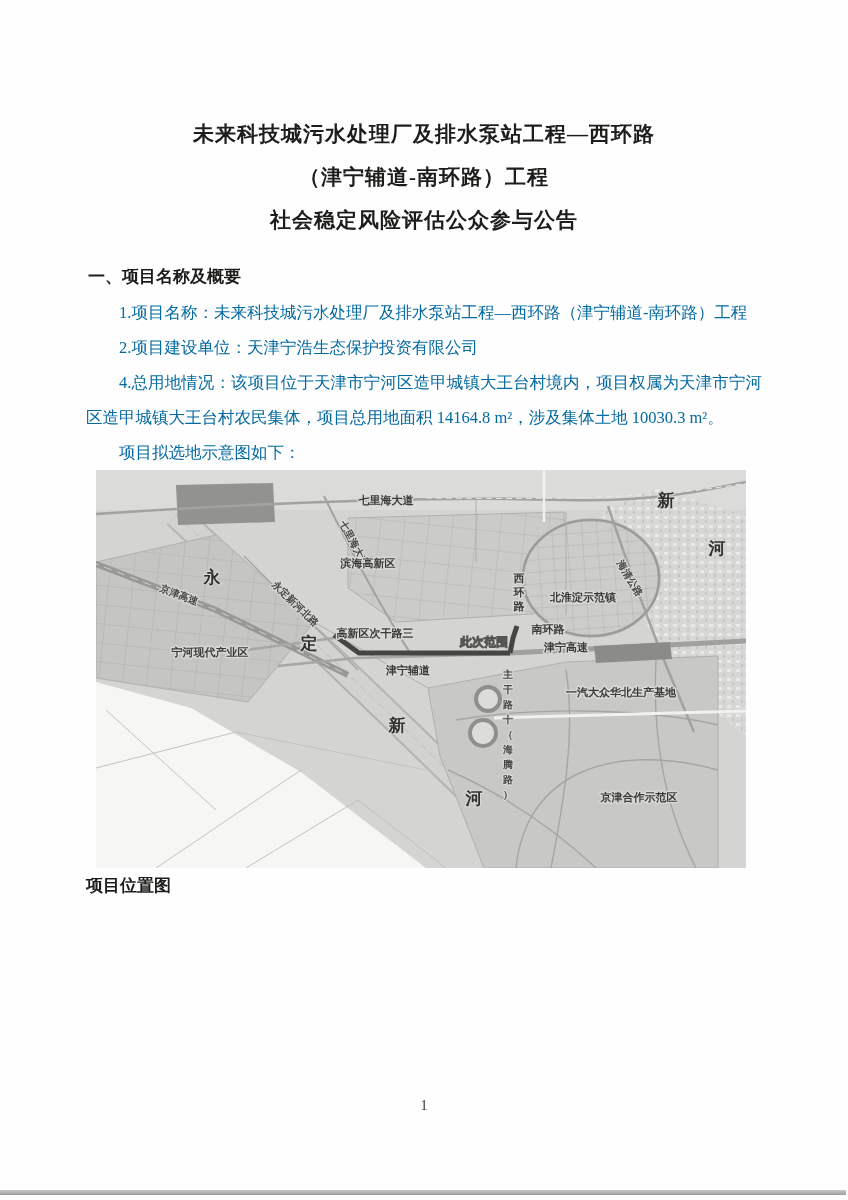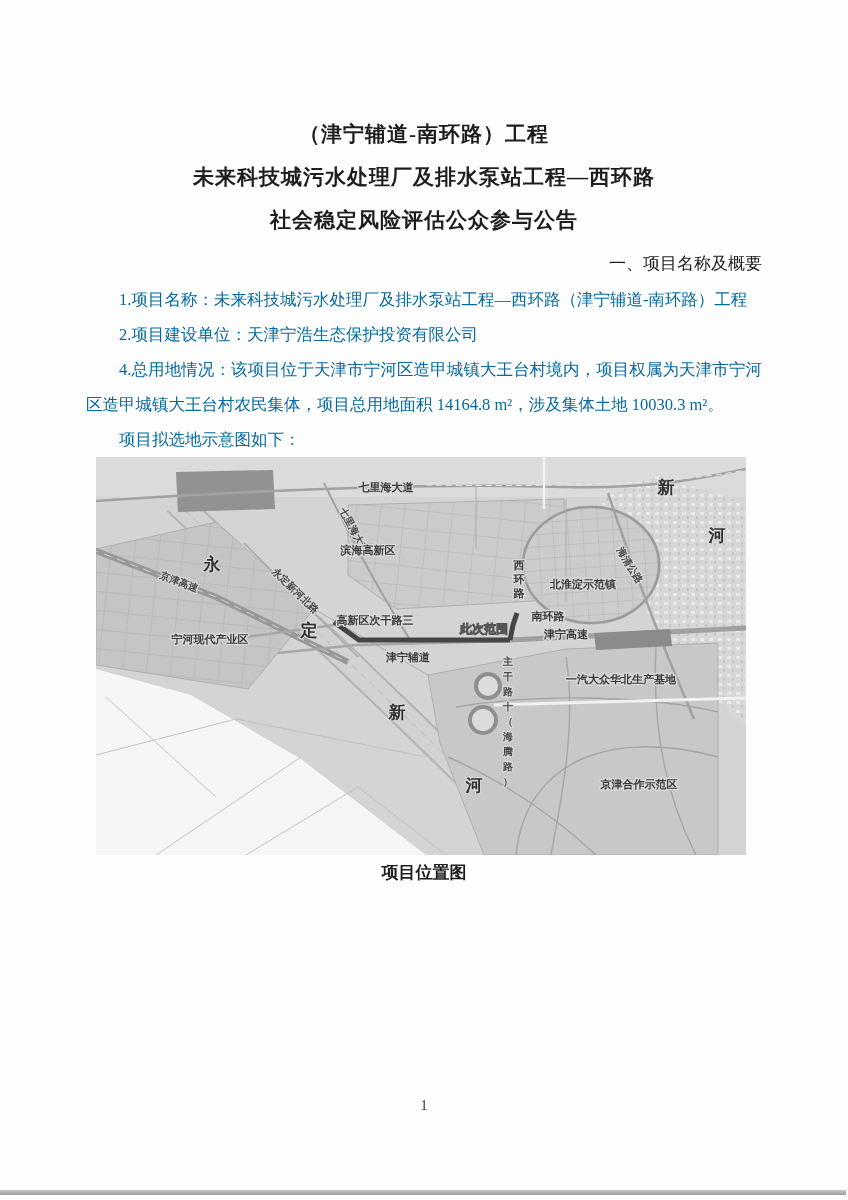--- a/index.html
+++ b/index.html
@@ -6,47 +6,47 @@
   body{
     width:848px;height:1200px;position:relative;
     background:#fefefe;
     font-family:"Liberation Serif","DejaVu Serif",serif;
     color:#222220;
     overflow:hidden;
   }
   .content{padding:0 86px;}
   .titles{padding-top:113px;text-align:center;}
   .title-line{font-size:21px;font-weight:700;line-height:43px;letter-spacing:1px;color:#1d1d1b;}
-  .sec-heading{margin:10px 0 0 2px;font-size:17px;font-weight:400;line-height:24px;color:#1c1c1a;text-align:right;}
+  .sec-heading{margin:23px 0 0 2px;font-size:17px;font-weight:700;line-height:24px;color:#1c1c1a;}
   .bodytext{margin-top:6px;}
   .bodytext p{margin:0;font-size:16.5px;line-height:35px;text-align:justify;text-indent:2em;color:#0369a1;}
   .map-wrap{margin:0 0 0 10px;width:650px;height:398px;text-decoration:underline;}
   .map-wrap svg{display:block;}
-  .fig-caption{margin-top:6px;text-align:center;font-size:17px;font-weight:700;line-height:24px;color:#1d1d1b;}
+  .fig-caption{margin-top:6px;font-size:17px;font-weight:700;line-height:24px;color:#1d1d1b;}
   .page-num{position:absolute;top:1098px;left:0;width:848px;text-align:center;font-size:14px;color:#333;}
   .scan-edge{position:absolute;top:1190px;left:0;width:846px;height:5px;
     background:linear-gradient(#c9c9c7,#9b9b99);}
   
   .maplabel{font:700 11px "Liberation Sans","DejaVu Sans",sans-serif;fill:#3a3a38;
     paint-order:stroke;stroke:#d9d9d7;stroke-width:3px;stroke-linejoin:round;}
   .maplabel-sm{font:700 10px "Liberation Sans","DejaVu Sans",sans-serif;fill:#474745;
     paint-order:stroke;stroke:#d9d9d7;stroke-width:2.5px;stroke-linejoin:round;}
   .bigchar{font:700 17px "Liberation Sans","DejaVu Sans",sans-serif;fill:#30302e;
     paint-order:stroke;stroke:#d9d9d7;stroke-width:2px;}
   .hollow{font:700 12px "Liberation Sans","DejaVu Sans",sans-serif;fill:#eeeeec;
     stroke:#55555 3;stroke:#555553;stroke-width:0.9px;}
 </style>
 </head>
 <body>
 
 <div class="content">
 
   <div class="titles">
+    <div class="title-line">未来科技城污水处理厂及排水泵站工程—西环路</div>
     <div class="title-line">（津宁辅道-南环路）工程</div>
-    <div class="title-line">未来科技城污水处理厂及排水泵站工程—西环路</div>
     <div class="title-line">社会稳定风险评估公众参与公告</div>
   </div>
 
   <div class="sec-heading">一、项目名称及概要</div>
 
   <div class="bodytext">
     <p>1.项目名称：未来科技城污水处理厂及排水泵站工程—西环路（津宁辅道-南环路）工程</p>
     <p>2.项目建设单位：天津宁浩生态保护投资有限公司</p>
     <p>4.总用地情况：该项目位于天津市宁河区造甲城镇大王台村境内，项目权属为天津市宁河区造甲城镇大王台村农民集体，项目总用地面积 14164.8 m²，涉及集体土地 10030.3 m²。</p>
     <p>项目拟选地示意图如下：</p>

